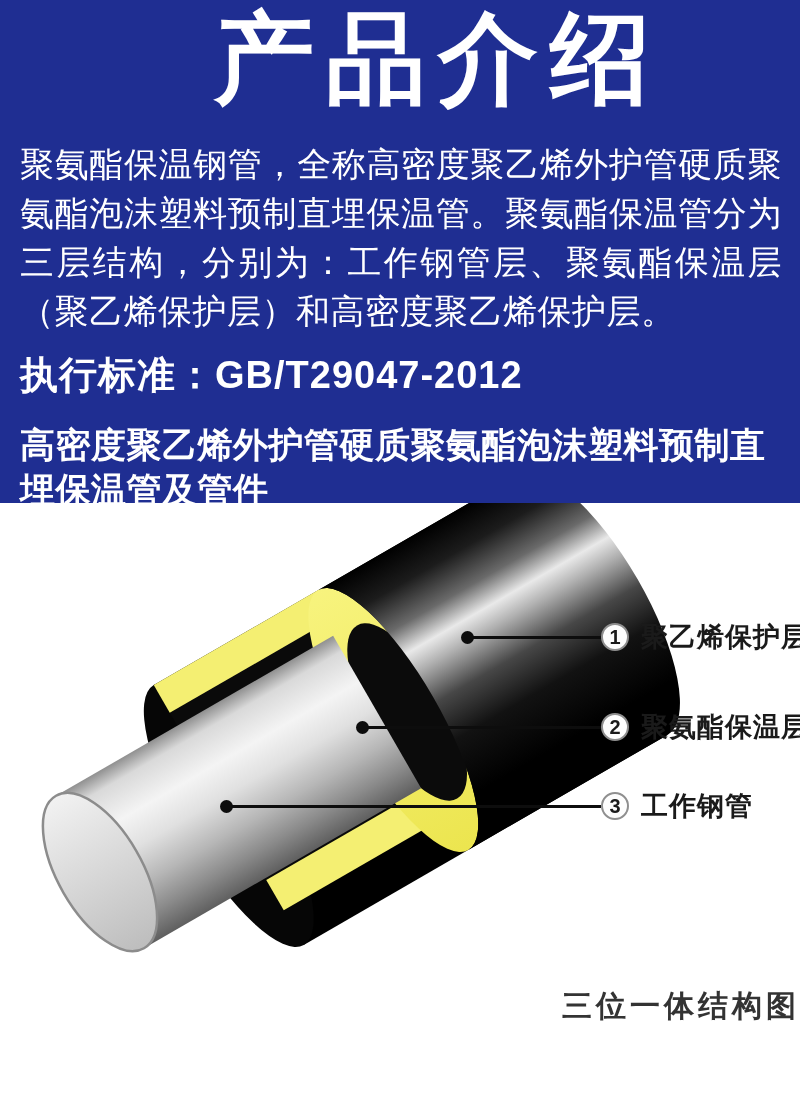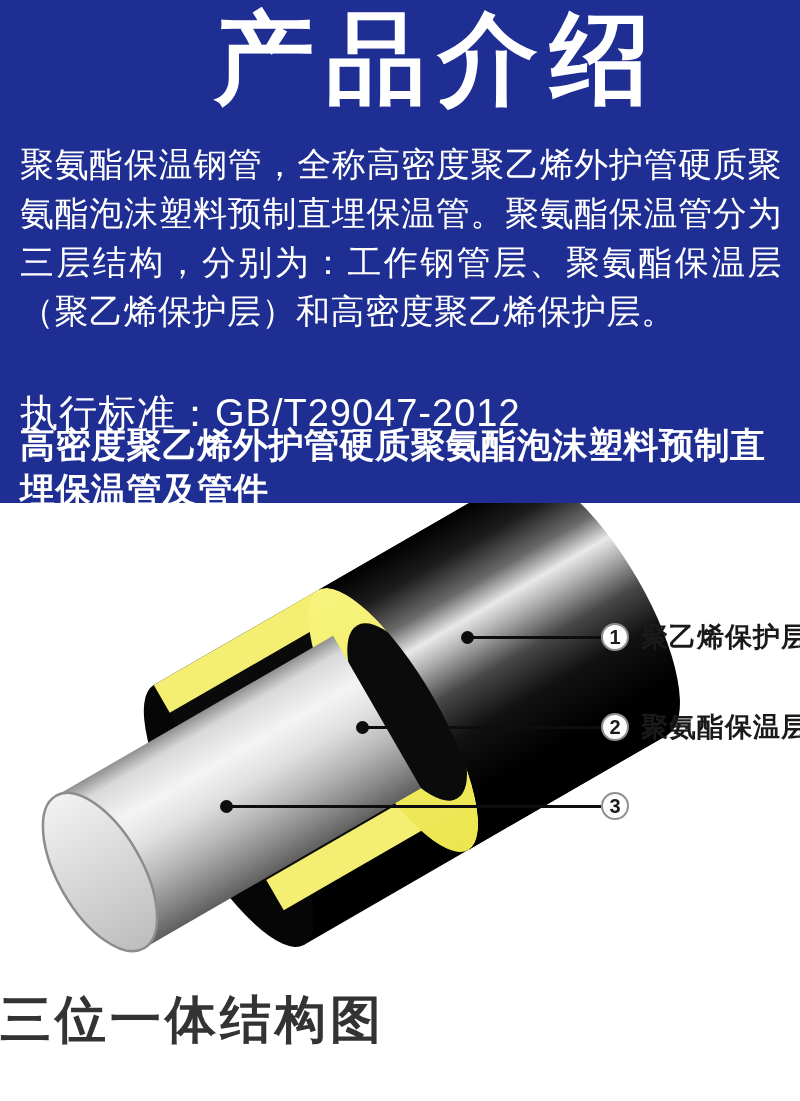--- a/index.html
+++ b/index.html
@@ -19,21 +19,21 @@
     letter-spacing:12px;line-height:1.12;white-space:nowrap;padding-left:38px;
   }
   .intro-paragraph{
     position:absolute;top:140px;left:20px;width:762px;
     font-size:34px;line-height:49px;font-weight:500;
     text-align:justify;letter-spacing:0.5px;
     word-break:break-all;
   }
   .standard-line{
     position:absolute;top:350px;left:20px;width:762px;
-    font-size:38px;font-weight:400;letter-spacing:1px;white-space:nowrap;margin-top:38px;
+    font-size:38px;font-weight:700;letter-spacing:1px;white-space:nowrap;
   }
   .standard-name{
     position:absolute;top:398px;left:20px;width:762px;
     font-size:35px;line-height:45px;font-weight:900;
     letter-spacing:0.5px;word-break:break-all;margin-top:24px;
   }
   
   .diagram{
     position:absolute;left:0;top:503px;width:800px;height:482px;
     background:#ffffff;
@@ -54,22 +54,22 @@
     width:28px;height:28px;border:2px solid #8f8f8f;border-radius:50%;
     display:flex;align-items:center;justify-content:center;
     font-size:20px;font-weight:700;color:#1a1a1a;background:#fdfdfd;
     flex:0 0 auto;box-sizing:border-box;
   }
   .callout-text{
     font-size:27px;font-weight:600;color:#1a1a1a;white-space:nowrap;
     letter-spacing:1px;
   }
   .caption{
-    position:absolute;left:0;top:986px;width:800px;text-align:left;
-    font-size:51px;font-weight:700;color:#333333;letter-spacing:4px;
+    position:absolute;left:0;top:986px;width:800px;text-align:right;
+    font-size:30px;font-weight:700;color:#333333;letter-spacing:4px;
   }
 </style>
 </head>
 <body>
 
 <div class="banner">
   <div class="banner-title">产品介绍</div>
 
   <div class="intro-paragraph">聚氨酯保温钢管，全称高密度聚乙烯外护管硬质聚氨酯泡沫塑料预制直埋保温管。聚氨酯保温管分为三层结构，分别为：工作钢管层、聚氨酯保温层（聚乙烯保护层）和高密度聚乙烯保护层。</div>
 
@@ -143,16 +143,17 @@
   <div class="callout" style="top:118px;">
     <span class="circled-num">1</span>
     <span class="callout-text">聚乙烯保护层</span>
   </div>
   <div class="callout" style="top:208px;">
     <span class="circled-num">2</span>
     <span class="callout-text">聚氨酯保温层</span>
   </div>
   <div class="callout" style="top:287px;">
     <span class="circled-num">3</span>
+    <span class="callout-text">工作钢管</span>
   </div>
 </div>
 
 <div class="caption">三位一体结构图</div>
 
 </body></html>

